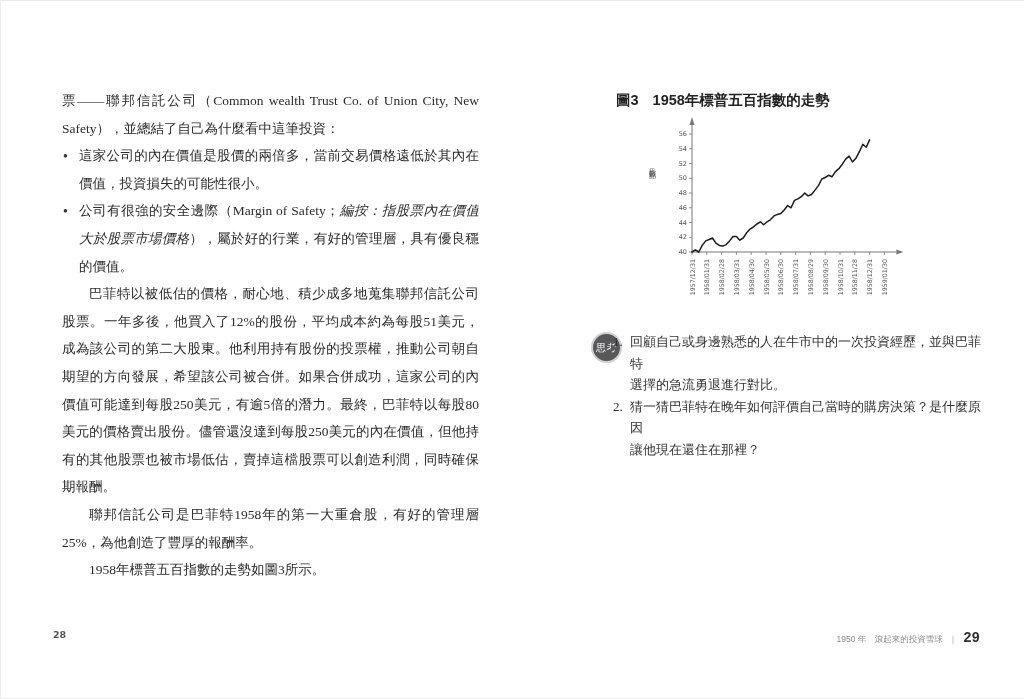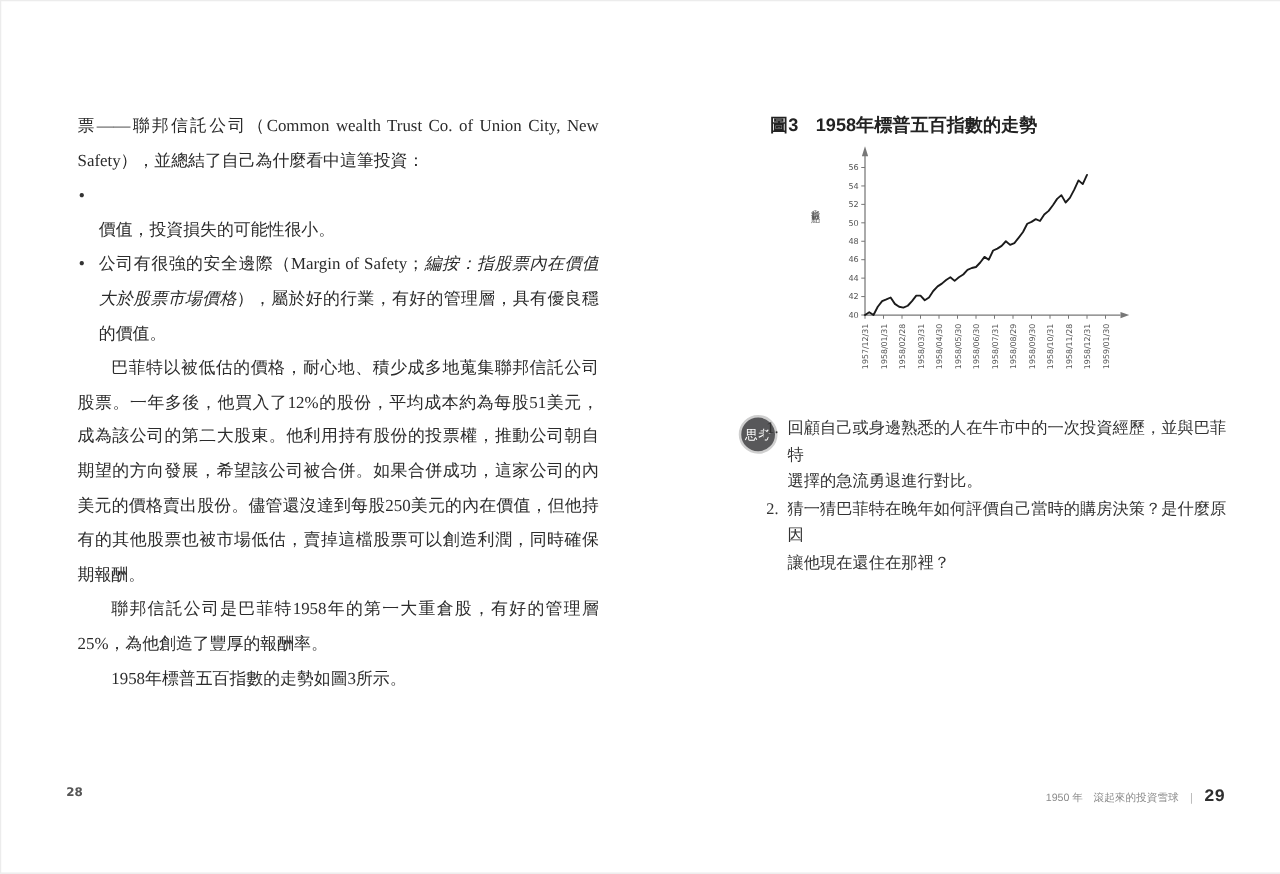--- a/index.html
+++ b/index.html
@@ -43,40 +43,41 @@
 <body>
 
 <div class="sheet">
 
   <section>
     <div class="textblock">
       <div class="ln just">票——聯邦信託公司（Common wealth Trust Co. of Union City, New</div>
       <div class="ln">Safety），並總結了自己為什麼看中這筆投資：</div>
 
       <div class="ln bullet just">
-        <span class="dot">●</span>
+        <span class="dot">●</span><span>這家公司的內在價值是股價的兩倍多，當前交易價格遠低於其內在</span>
       </div>
       <div class="ln bullet">
         <span>價值，投資損失的可能性很小。</span>
       </div>
 
       <div class="ln bullet just">
         <span class="dot">●</span><span>公司有很強的安全邊際（Margin of Safety；</span><span class="kai">編按：指股票內在價值</span>
       </div>
       <div class="ln bullet just">
         <span class="kai">大於股票市場價格</span><span>），屬於好的行業，有好的管理層，具有優良穩定</span>
       </div>
       <div class="ln bullet">
         <span>的價值。</span>
       </div>
 
       <div class="ln just indent">巴菲特以被低估的價格，耐心地、積少成多地蒐集聯邦信託公司的</div>
       <div class="ln just">股票。一年多後，他買入了12%的股份，平均成本約為每股51美元，</div>
       <div class="ln just">成為該公司的第二大股東。他利用持有股份的投票權，推動公司朝自己</div>
       <div class="ln just">期望的方向發展，希望該公司被合併。如果合併成功，這家公司的內在</div>
+      <div class="ln just">價值可能達到每股250美元，有逾5倍的潛力。最終，巴菲特以每股80</div>
       <div class="ln just">美元的價格賣出股份。儘管還沒達到每股250美元的內在價值，但他持</div>
       <div class="ln just">有的其他股票也被市場低估，賣掉這檔股票可以創造利潤，同時確保長</div>
       <div class="ln">期報酬。</div>
 
       <div class="ln just indent">聯邦信託公司是巴菲特1958年的第一大重倉股，有好的管理層</div>
       <div class="ln">25%，為他創造了豐厚的報酬率。</div>
 
       <div class="ln indent">1958年標普五百指數的走勢如圖3所示。</div>
     </div>
 

